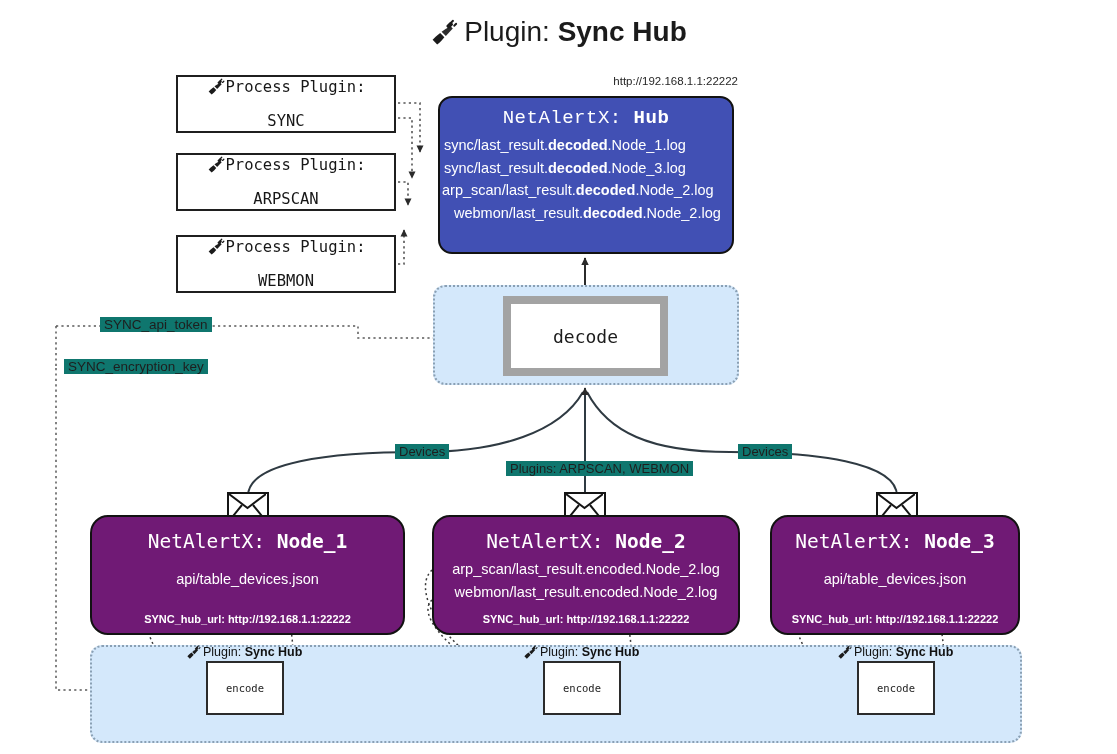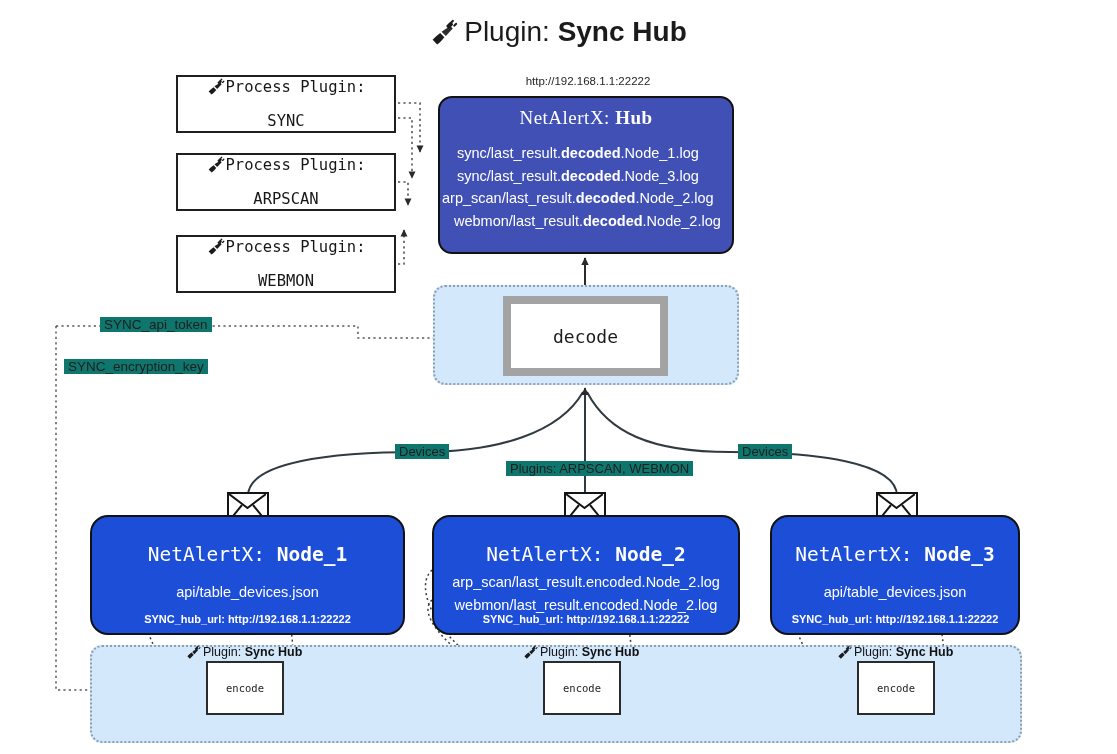--- a/index.html
+++ b/index.html
@@ -48,21 +48,21 @@
     vertical-align: -4px;
     margin-right: 6px;
   }
   #title .t-normal { font-weight: 400; }
   #title .t-bold { font-weight: 700; }
 
   
   #hub-url {
     left: 438px; top: 75px;
     width: 300px;
-    text-align: center;
+    text-align: right;
     font-size: 11.5px;
     color: #262626;
   }
 
   
   .proc-box {
     box-sizing: border-box;
     width: 220px;
     height: 58px;
     background: #ffffff;
@@ -91,38 +91,38 @@
     left: 438px; top: 96px;
     width: 296px; height: 158px;
     background: #4150b4;
     border: 2.5px solid #121212;
     border-radius: 14px;
     color: #ffffff;
     padding-top: 9px;
   }
   #hub .hub-title {
     text-align: center;
-    font-family: Liberation Serif, serif;
+    font-family: Liberation Mono, monospace;
     font-size: 19px;
     letter-spacing: 0.5px;
-    margin-bottom: 15px;
+    margin-bottom: 7px;
     white-space: nowrap;
   }
   #hub .hub-title b { font-weight: 700; }
   #hub .hub-lines {
     display: flex;
     flex-direction: column;
     gap: 3px;
   }
   .hub-line {
     font-size: 14.5px;
     white-space: nowrap;
     color: #ffffff;
     line-height: 1.35;
-    padding-left: 17px;
+    padding-left: 4px;
   }
   .hub-line b { font-weight: 700; }
 
   
   #decode-zone {
     box-sizing: border-box;
     left: 433px; top: 285px;
     width: 306px; height: 100px;
     background: #d4e8fb;
     border: 2px dotted #8aa0b4;
@@ -138,25 +138,25 @@
     align-items: center;
     justify-content: center;
     font-family: "DejaVu Sans Mono", "Liberation Mono", monospace;
     font-size: 18px;
     color: #1c1c1c;
   }
 
   
   .node {
     box-sizing: border-box;
-    background: #1d4ed8;
+    background: #701a75;
     border: 2.5px solid #121212;
     border-radius: 18px;
     color: #ffffff;
-    padding-top: 26px;
+    padding-top: 13px;
   }
   .node .node-title {
     text-align: center;
     font-family: "DejaVu Sans Mono", "Liberation Mono", monospace;
     font-size: 19.5px;
     white-space: nowrap;
     margin-bottom: 6px;
   }
   .node .node-title b { font-weight: 700; }
   .node .node-lines {

